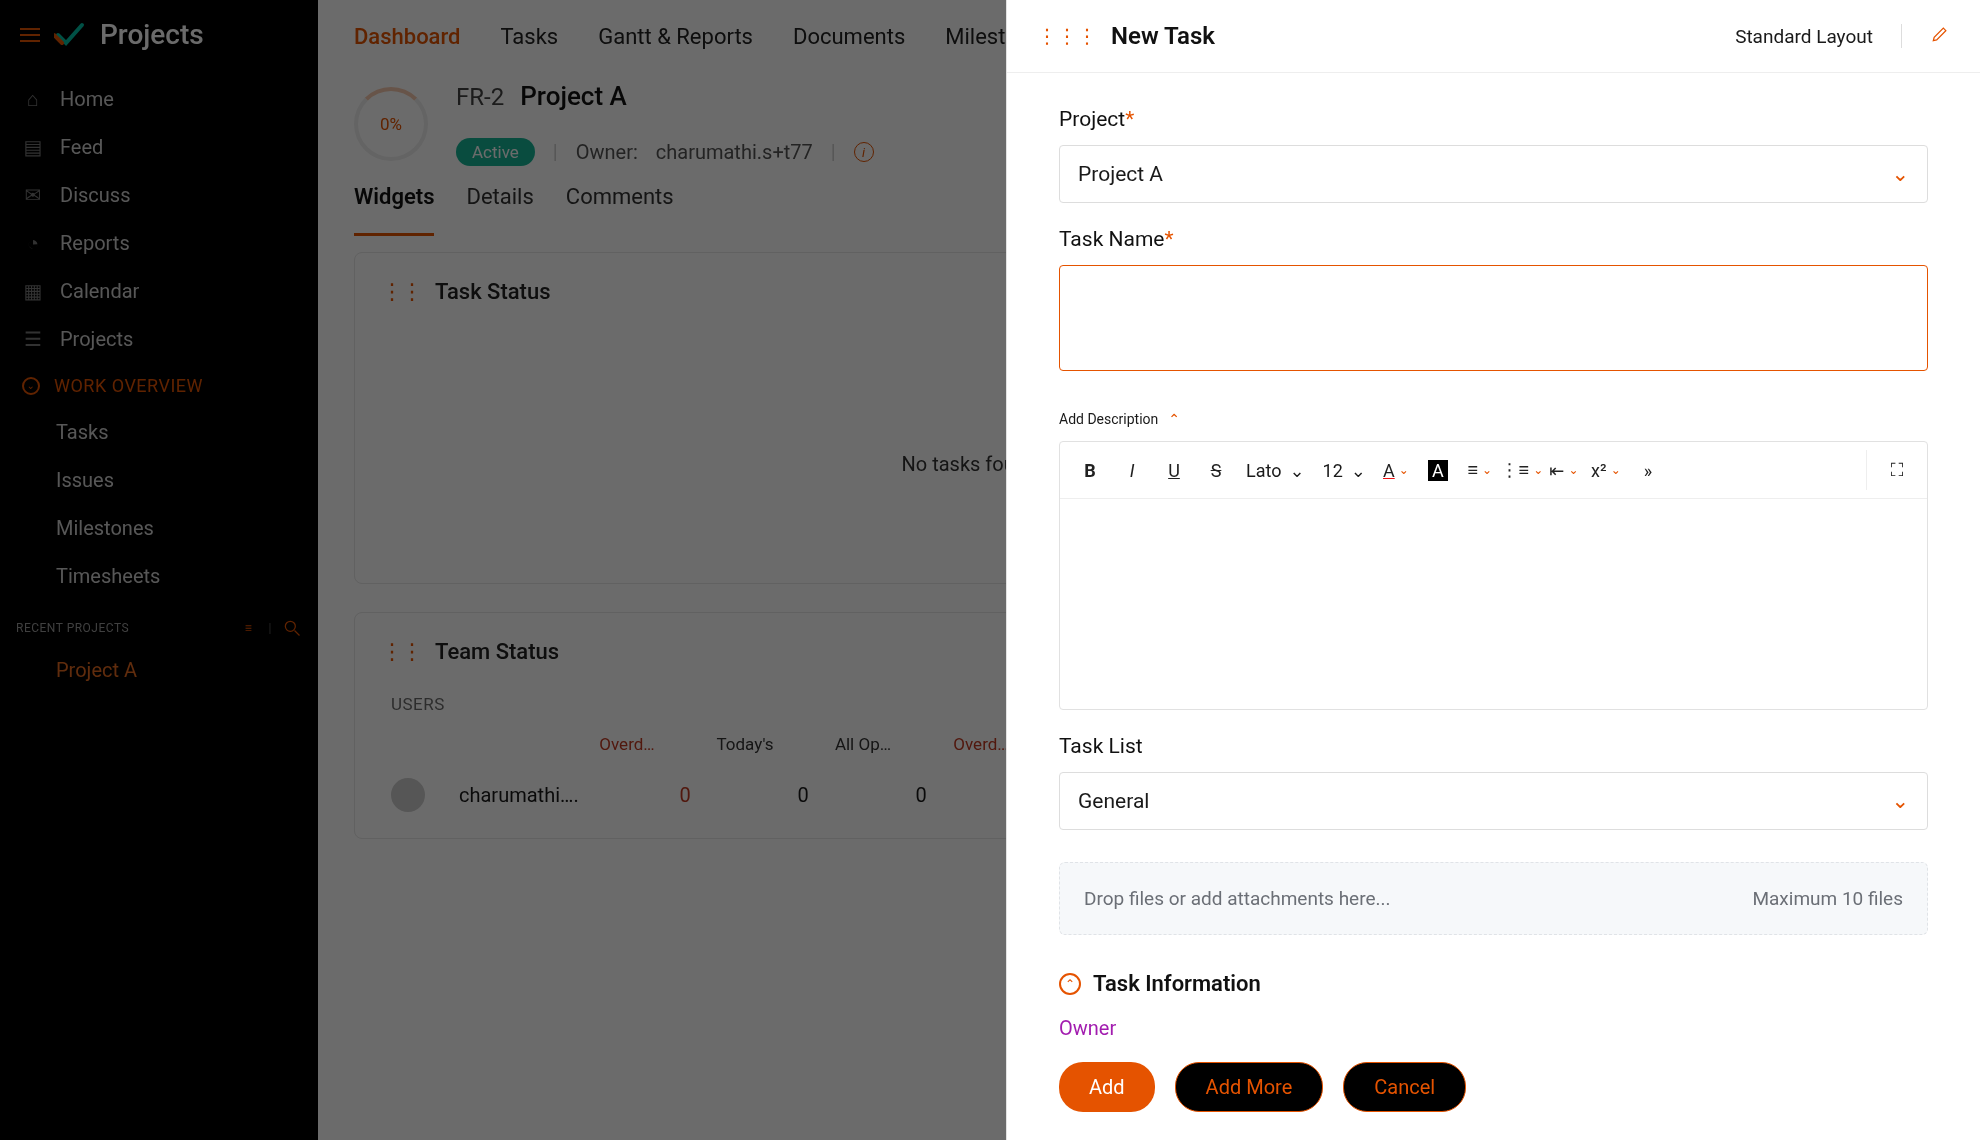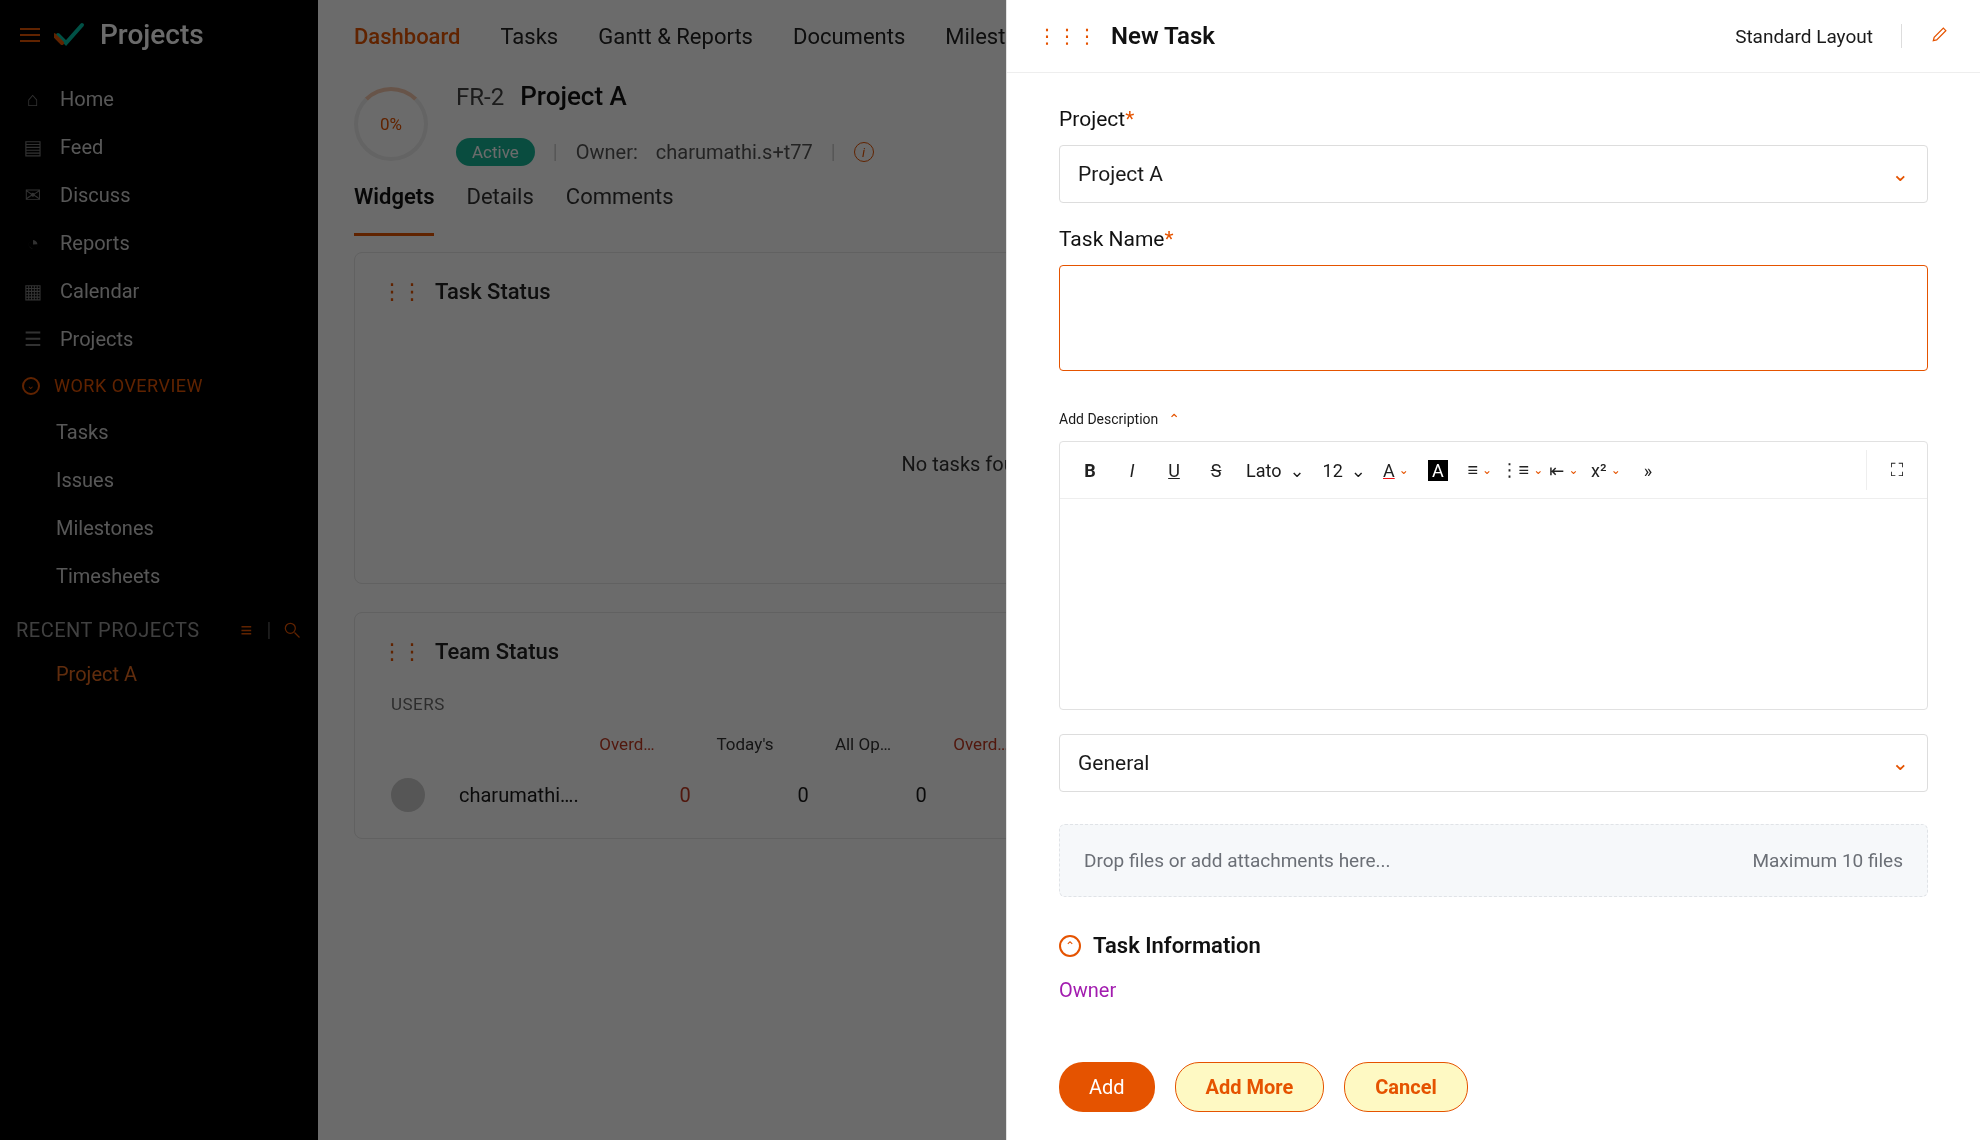--- a/index.html
+++ b/index.html
@@ -19,21 +19,21 @@
 .nav { list-style:none; }
 .nav li { display:flex; align-items:center; gap:16px; padding:12px 22px; color:#cfcfcf; font-size:20px; cursor:pointer; }
 .nav li .ic { width:22px; height:22px; display:inline-flex; align-items:center; justify-content:center; color:#777; }
 
 .section-work { padding:12px 22px; color:#e55300; font-size:18px; letter-spacing:.5px; display:flex; align-items:center; gap:14px;}
 .section-work .chev-circle { width:18px;height:18px; border:2px solid #e55300; border-radius:50%; display:inline-flex; align-items:center; justify-content:center; font-size:10px; }
 
 .worklist { list-style:none; }
 .worklist li { padding:12px 22px 12px 56px; color:#cfcfcf; font-size:20px; cursor:pointer; }
 
-.recent-projects-header { display:flex; align-items:center; gap:10px; padding:18px 16px 8px 16px; color:#999; font-size:20px; letter-spacing:.5px; }
+.recent-projects-header { display:flex; align-items:center; gap:10px; padding:18px 16px 8px 16px; color:#999; font-size:12px; letter-spacing:.5px; }
 .recent-projects-header .spacer { flex:1; }
 .recent-projects-header .ric { color:#e55300; width:20px; height:20px; display:inline-flex; align-items:center; justify-content:center; }
 
 .recent-list { list-style:none; }
 .recent-list li { padding:12px 22px 12px 56px; color:#e56a1f; font-size:20px; cursor:pointer; }
 
 
 .main { flex:1; background:#fff; position:relative; }
 .top-tabs { display:flex; gap:40px; padding:24px 36px; font-size:22px; color:#222; border-bottom:0; }
 .top-tabs .tab.active { color:#e55300; font-weight:500; }
@@ -107,21 +107,21 @@
 
 .section-title-row { display:flex; align-items:center; gap:12px; margin-top:36px; }
 .circle-chev { width:22px; height:22px; border:2px solid #e55300; border-radius:50%; color:#e55300; display:inline-flex; align-items:center; justify-content:center; font-size:12px; }
 .section-title { font-size:22px; font-weight:600; color:#111; }
 
 .owner-label { font-size:20px; margin-top:20px; color:#a21caf; }
 
 .panel-footer { padding:20px 52px 28px 52px; display:flex; gap:20px; }
 .btn { border-radius:24px; padding:12px 30px; font-size:20px; cursor:pointer; }
 .btn-primary { background:#e55300; color:#fff; border:none; }
-.btn-outline { background:#fef9c3; color:#e55300; border:1.5px solid #e55300;font-weight:bold; }
+.btn-outline { background:#000000; color:#e55300; border:1.5px solid #e55300; }
 
 .icon-svg { width:20px; height:20px; stroke:currentColor; fill:none; stroke-width:1.5; }
 </style>
 </head>
 <body>
 
 <div class="app">
 
   <aside class="sidebar">
     <div class="sidebar-header">
@@ -343,20 +343,21 @@
           <button class="tbtn">x²<span class="dd">⌄</span></button>
           <button class="tbtn">»</button>
           <div class="tsep-right">
             <button class="tbtn">⛶</button>
           </div>
         </div>
         <div class="editor-area" contenteditable="true" style=""></div>
       </div>
 
       <div class="field">
+        <div class="field-label">Task List</div>
         <div class="select-box">
           <span>General</span>
           <span class="chev">⌄</span>
         </div>
       </div>
 
       <div class="attach-zone">
         <span>Drop files or add attachments here...</span>
         <span>Maximum 10 files</span>
       </div>

